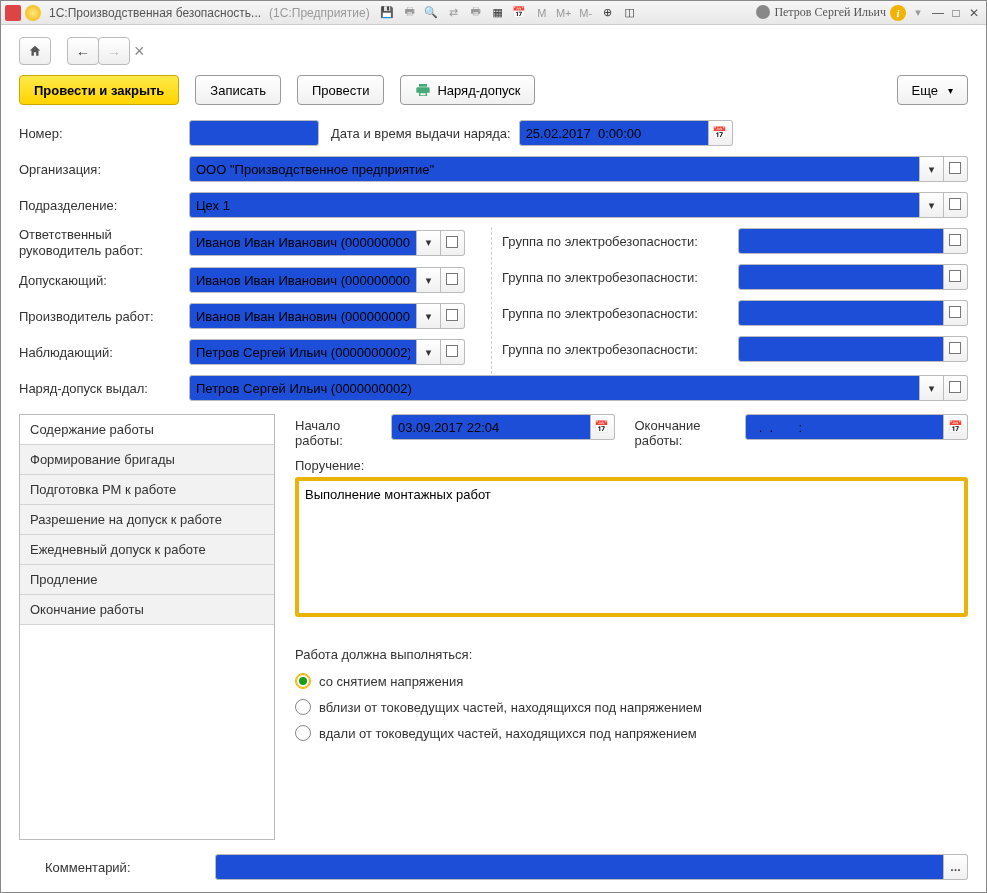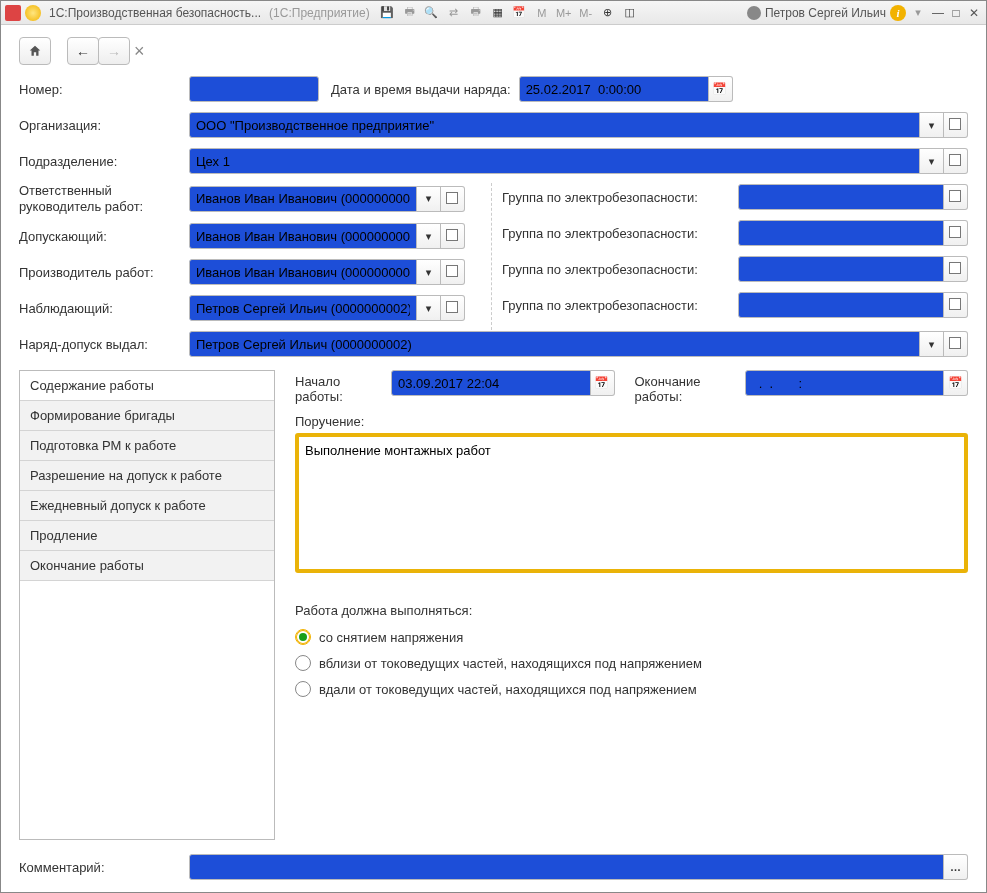--- a/index.html
+++ b/index.html
@@ -26,21 +26,21 @@
     gap: 4px;
   }
   .tb-logo { width: 16px; height: 16px; background: #d44; border-radius: 2px; display:inline-block; }
   .tb-circle { width:16px; height:16px; border-radius:50%; background: radial-gradient(#ffe680,#f2b200); display:inline-block; }
   .tb-title { color: #555; margin: 0 4px; }
   .tb-sub { color: #999; }
   .tb-icons { display:flex; gap:6px; margin-left:6px; }
   .tb-ico { width:16px; height:16px; display:flex; align-items:center; justify-content:center; color:#999; font-size:11px; cursor:pointer; }
   .tb-ico.on { color:#333; }
   .tb-spacer { flex:1; }
-  .tb-user { display:flex; align-items:flex-start; gap:4px; color:#555; }
+  .tb-user { display:flex; align-items:flex-start; gap:4px; color:#555;font-family:Liberation Serif, serif; }
   .tb-user-ico { width:14px;height:14px;background:#888;border-radius:50%; }
   .tb-info { width:16px;height:16px;border-radius:50%;background:#f2b200;color:#fff;display:flex;align-items:center;justify-content:center;font-weight:bold;font-size:11px;font-style:italic;font-family:serif; }
   .tb-winbtns { display:flex; gap:2px; }
   .tb-winbtn { width:16px;height:16px;display:flex;align-items:center;justify-content:center;font-size:12px;color:#555;cursor:pointer; }
 
   .content {
     flex:1; background:#fff; padding:12px 18px;
     display:flex; flex-direction:column;
     overflow:hidden;
   }
@@ -116,21 +116,21 @@
   .radio-title { margin-bottom:6px; }
   .radio-row { display:flex; align-items:center; gap:8px; padding:5px 0; }
   .radio {
     width:16px;height:16px;border:1px solid #888;border-radius:50%;
     display:flex;align-items:center;justify-content:center;background:#fff;
   }
   .radio.sel { border:1px solid #f2b200; box-shadow:0 0 0 1px #f2b200 inset; }
   .radio.sel::after{content:"";width:8px;height:8px;border-radius:50%;background:#1a9e1a;}
 
   .bottom-row { display:flex; align-items:center; margin-top:14px; }
-  .bottom-row .lbl { width:170px; }
+  .bottom-row .lbl { width:170px;margin-left:26px; }
   .bottom-row .input-group .ig-btn { border-left:none; }
   .dots-btn { font-weight:bold; }
 
   svg.print { width:16px;height:16px; }
 </style>
 </head>
 <body>
 
 <div class="window">
 
@@ -175,20 +175,33 @@
             <path fill="#555" d="M12 3l9 8h-3v9h-4v-6H10v6H6v-9H3z"></path>
           </svg>
       </div>
       <div style="display:flex">
         <div class="navbtn">←</div>
         <div class="navbtn" style="color:#bbb">→</div>
       </div>
       <div class="close-x">×</div>
     </div>
 
+    <div class="cmdbar">
+      <button class="btn primary">Провести и закрыть</button>
+      <button class="btn">Записать</button>
+      <button class="btn">Провести</button>
+      <button class="btn">
+        <svg class="print" viewBox="0 0 24 24">
+            <path fill="#4a7" d="M6 3h12v4H6zM4 8h16a2 2 0 012 2v6h-4v5H6v-5H2v-6a2 2 0 012-2zm4 9v3h8v-3z"></path>
+          </svg>
+        <span>Наряд-допуск</span>
+      </button>
+      <div class="cmd-spacer"></div>
+      <button class="btn more">Еще</button>
+    </div>
 
     <div class="form-row">
       <div class="lbl">Номер:</div>
       <input class="input small" value="" style="">
       <div class="lbl narrow" style="margin-left:12px">Дата и время выдачи наряда:</div>
       <div class="input-group" style="flex:0 0 210px">
         <input class="input" value="25.02.2017  0:00:00" style="">
         <div class="ig-btn cal">📅</div>
       </div>
     </div>

